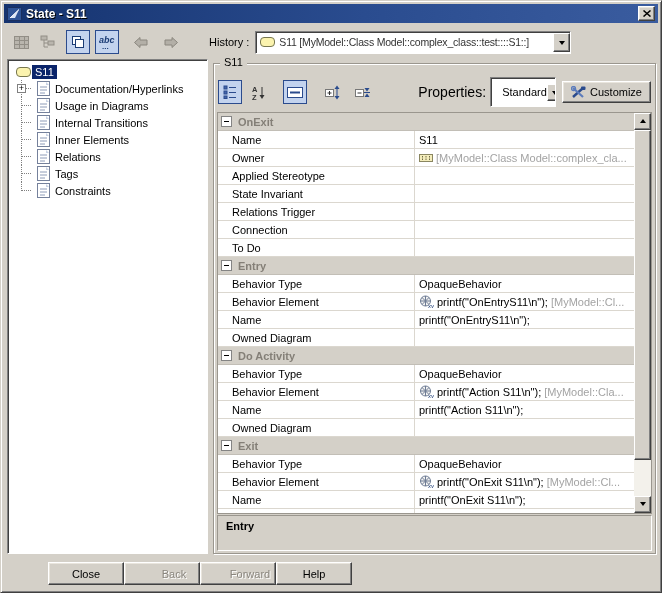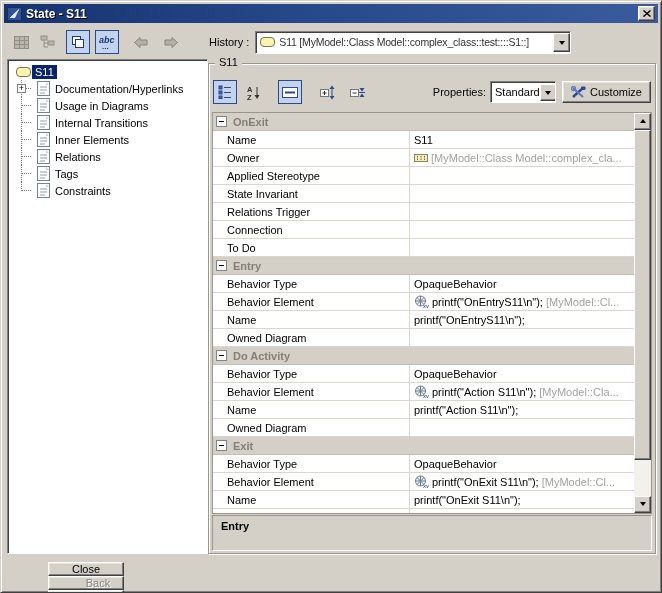--- a/index.html
+++ b/index.html
@@ -25,43 +25,43 @@
   .history-combo{margin-left:6px;width:316px;height:23px;background:#fff;
     border:1px solid;border-color:#808080 #fff #fff #808080;
     box-shadow:inset 1px 1px 0 #404040;display:flex;align-items:center;padding-left:4px;overflow:hidden;}
   .history-text{font-size:10.5px;letter-spacing:-0.2px;white-space:nowrap;overflow:hidden;flex:1;margin-left:4px;color:#333;}
   .combo-arrow{width:17px;height:19px;flex:none;background:#D4D0C8;border:1px solid;
     border-color:#fff #404040 #404040 #fff;box-shadow:inset -1px -1px 0 #808080;
     display:flex;align-items:center;justify-content:center;}
   .tri-down{width:0;height:0;border:3px solid transparent;border-top:4px solid #000;margin-top:4px;}
   .tri-up{width:0;height:0;border:3px solid transparent;border-bottom:4px solid #000;margin-bottom:4px;}
   
-  .main{position:absolute;top:58px;left:6px;right:5px;bottom:38px;display:flex;}
+  .main{position:absolute;top:58px;left:6px;right:5px;bottom:38px;display:flex;gap:5px;}
   .tree-panel{width:201px;background:#fff;border:1px solid;border-color:#808080 #fff #fff #808080;
     box-shadow:inset 1px 1px 0 #404040;padding:3px 0 0 2px;overflow:hidden;}
   .tree-row{display:flex;align-items:center;height:17px;font-size:11px;white-space:nowrap;}
   .tree-row.root{padding-left:4px;}
   .ticon{display:flex;align-items:center;justify-content:center;width:18px;flex:none;}
   .tlbl{padding:1px 3px;color:#000;}
   .tlbl.sel{background:#0A246A;color:#fff;}
   .conn{width:20px;height:17px;position:relative;flex:none;margin-left:4px;}
   .conn::before{content:'';position:absolute;left:7px;top:0;height:17px;border-left:1px dotted #808080;}
   .conn.last::before{height:9px;}
   .conn::after{content:'';position:absolute;left:7px;top:8px;width:10px;border-top:1px dotted #808080;}
   .expander{position:absolute;left:3px;top:4px;width:9px;height:9px;background:#fff;
     border:1px solid #808080;font-size:9px;line-height:7px;text-align:center;color:#000;z-index:2;}
   
   .groupbox{flex:1;position:relative;border:1px solid #9A968E;
     box-shadow:inset 1px 1px 0 #fff,1px 1px 0 #fff;margin-top:4px;}
   .group-label{position:absolute;top:-8px;left:6px;background:#D4D0C8;padding:0 4px;font-size:11px;}
   .ptoolbar{position:absolute;top:14px;left:4px;right:4px;height:28px;display:flex;align-items:center;}
-  .props-label{font-size:11px;margin-left:auto;}
-  .field-combo{margin-left:4px;width:66px;height:22px;background:#fff;border:1px solid;
+  .props-label{font-size:14px;margin-left:auto;}
+  .field-combo{margin-left:4px;width:66px;height:30px;background:#fff;border:1px solid;
     border-color:#808080 #fff #fff #808080;box-shadow:inset 1px 1px 0 #404040;
-    display:flex;align-items:center;padding-left:4px;font-size:11px;overflow:hidden;}
+    display:flex;align-items:center;padding-left:20px;font-size:11px;overflow:hidden;justify-content:center;}
   .field-combo .combo-arrow{margin-left:auto;height:17px;}
   .raised-btn{margin-left:6px;height:22px;display:inline-flex;align-items:center;gap:4px;
     padding:0 8px;font-size:11px;background:#D4D0C8;border:1px solid;
     border-color:#fff #404040 #404040 #fff;box-shadow:inset -1px -1px 0 #808080,inset 1px 1px 0 #E9E5DD;}
   
   .table-wrap{position:absolute;top:48px;left:3px;right:3px;height:402px;
     border:1px solid #9A968E;display:flex;background:#fff;}
   .prop-table{flex:1;overflow:hidden;}
   .trow{display:flex;align-items:center;height:18px;border-bottom:1px solid #DBD7CF;font-size:11px;}
   .trow.section{background:#D4D0C8;color:#847F77;font-weight:bold;border-bottom:1px solid #C2BEB6;}
@@ -82,21 +82,21 @@
     display:flex;align-items:center;justify-content:center;padding:0;}
   .sb-thumb{height:330px;flex:none;background:#D4D0C8;border:1px solid;
     border-color:#fff #404040 #404040 #fff;box-shadow:inset -1px -1px 0 #808080;}
   .sb-gap{flex:1;}
   
   .desc{position:absolute;bottom:2px;left:3px;right:3px;height:36px;background:#D4D0C8;
     border:1px solid;border-color:#9A968E #fff #fff #9A968E;padding:4px 8px;
     font-size:11px;font-weight:bold;}
   
   .button-row{position:absolute;left:47px;right:47px;bottom:7px;height:23px;
-    display:flex;justify-content:flex-start;flex-direction:column;}
+    display:flex;justify-content:flex-start;}
   .btn95{width:76px;height:23px;font-size:11px;background:#D4D0C8;border:1px solid;
     border-color:#fff #404040 #404040 #fff;box-shadow:inset -1px -1px 0 #808080,inset 1px 1px 0 #E9E5DD;
     color:#000;padding:0;}
   .btn95.disabled{color:#8A867E;text-shadow:1px 1px 0 #fff;padding-left:24px;}
 </style>
 </head>
 <body>
 
 <div class="window">
 

